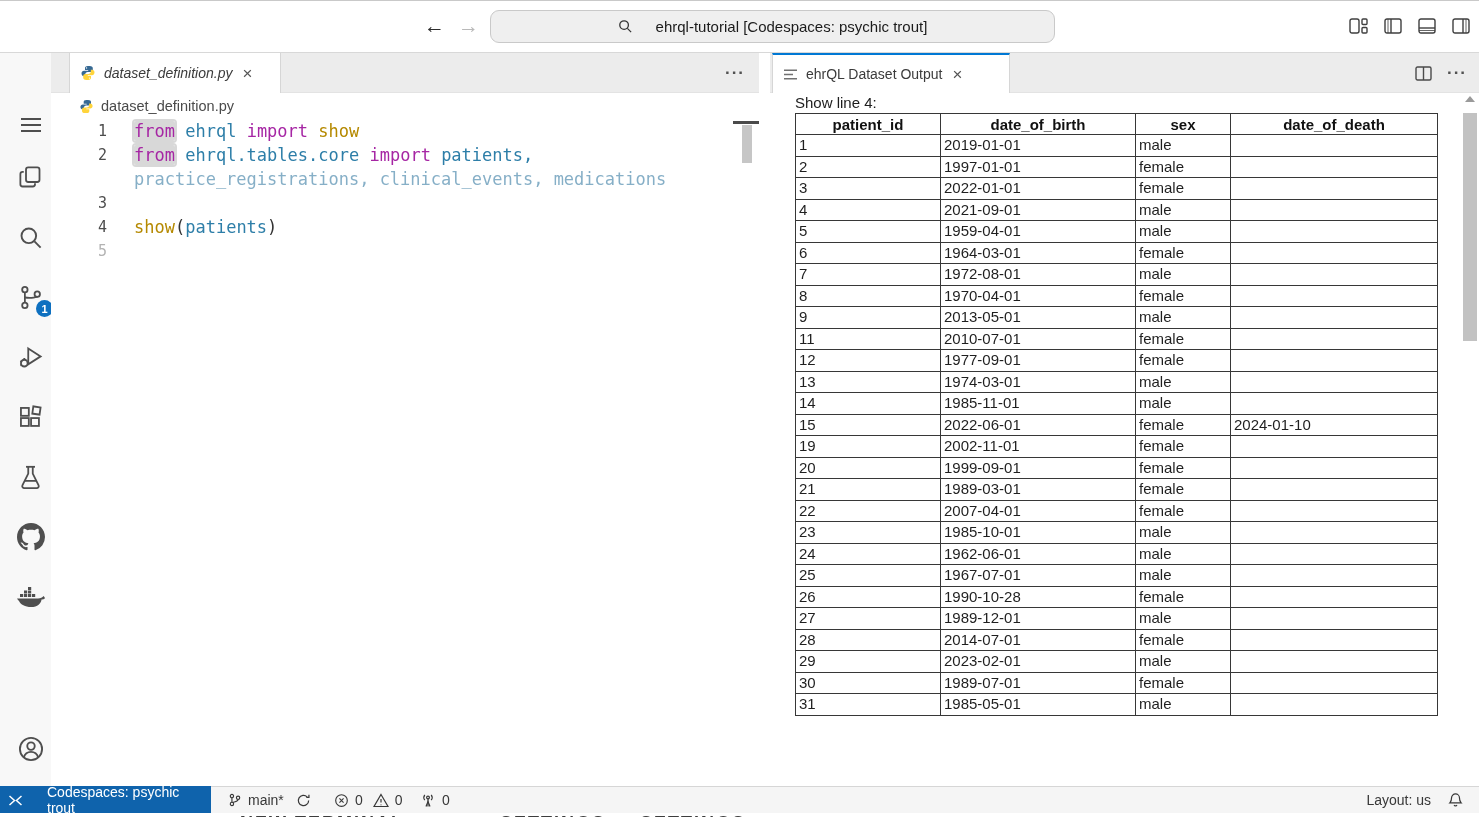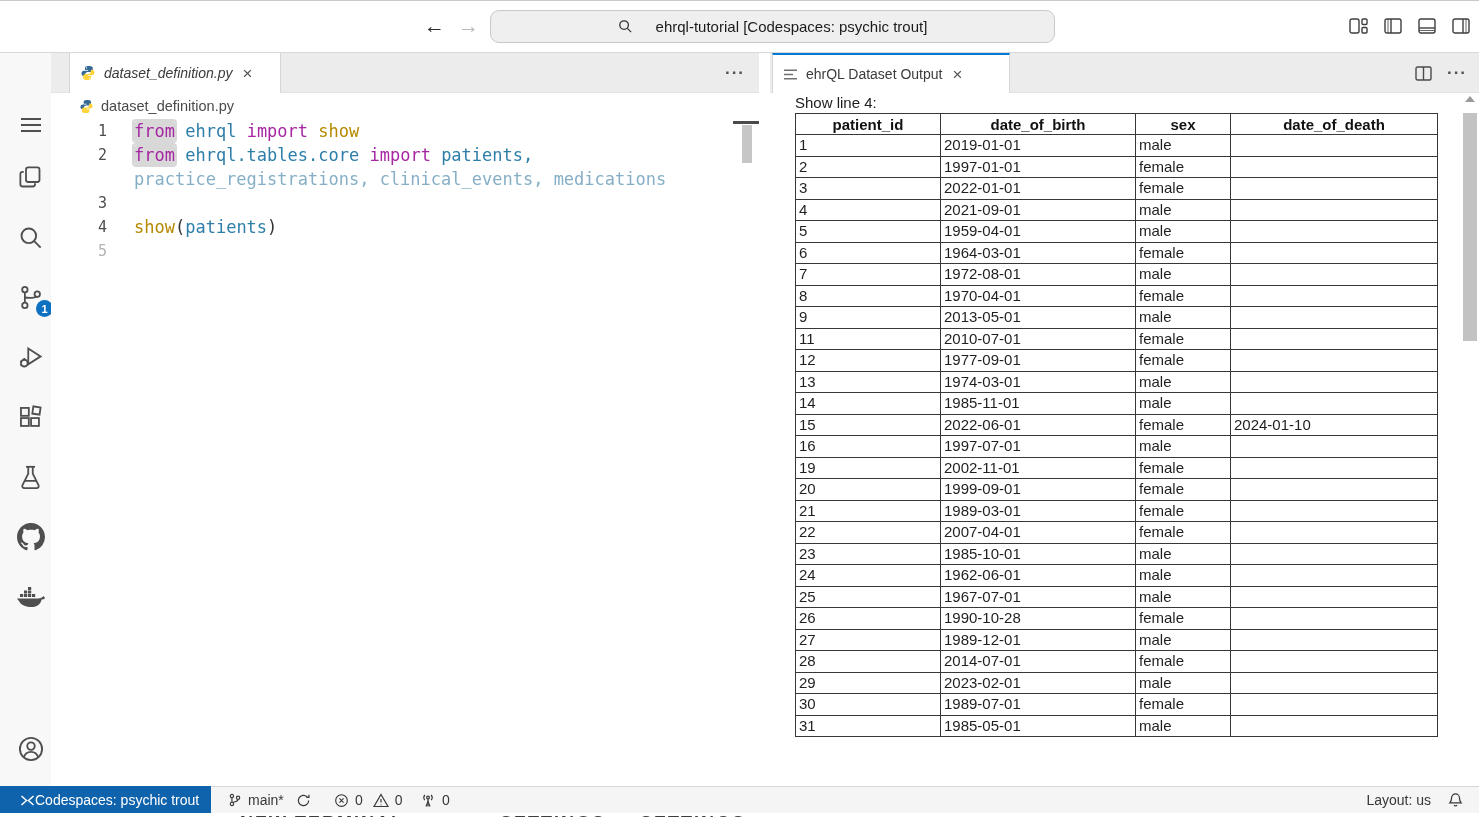--- a/index.html
+++ b/index.html
@@ -63,21 +63,21 @@
                    padding:0 3px;white-space:nowrap;overflow:hidden;text-align:left;}
   .wv-scrollbar{position:absolute;right:2px;top:0;width:14px;height:693px;background:transparent;}
   .wv-up-arrow{position:absolute;top:3px;left:2px;width:0;height:0;border-left:5px solid transparent;
                border-right:5px solid transparent;border-bottom:6px solid #9a9a9a;}
   .wv-thumb{position:absolute;top:20px;left:0;width:14px;height:228px;background:#c2c2c2;}
 
   
   .statusbar{left:0;top:785px;width:1479px;height:27px;background:#f5f5f5;border-top:1px solid #d6d6d6;
              box-sizing:border-box;font-size:14px;color:#383838;}
   .remote{position:absolute;left:0;top:-1px;height:28px;width:211px;background:#0f63ac;color:#fff;
-          display:flex;align-items:center;gap:0;padding-left:20px;box-sizing:border-box;font-size:14px;}
+          display:flex;align-items:center;gap:24px;padding-left:8px;box-sizing:border-box;font-size:14px;}
   .sb-group{position:absolute;top:0;height:26px;display:flex;align-items:center;gap:6px;}
   .sb-num{font-size:14px;}
 
   
   .sliver{left:0;top:812px;width:1479px;height:5px;background:#fff;overflow:hidden;}
   .sliver span{position:absolute;top:0;font-weight:bold;font-size:18px;letter-spacing:2px;color:#3d3d3d;white-space:nowrap;}
 
   svg{display:block;}
 </style>
 </head>
@@ -366,26 +366,20 @@
               <td>male</td>
               <td></td>
             </tr>
             <tr>
               <td>15</td>
               <td>2022-06-01</td>
               <td>female</td>
               <td>2024-01-10</td>
             </tr>
             <tr>
-              <td>16</td>
-              <td>1997-07-01</td>
-              <td>male</td>
-              <td></td>
-            </tr>
-            <tr>
               <td>19</td>
               <td>2002-11-01</td>
               <td>female</td>
               <td></td>
             </tr>
             <tr>
               <td>20</td>
               <td>1999-09-01</td>
               <td>female</td>
               <td></td>

